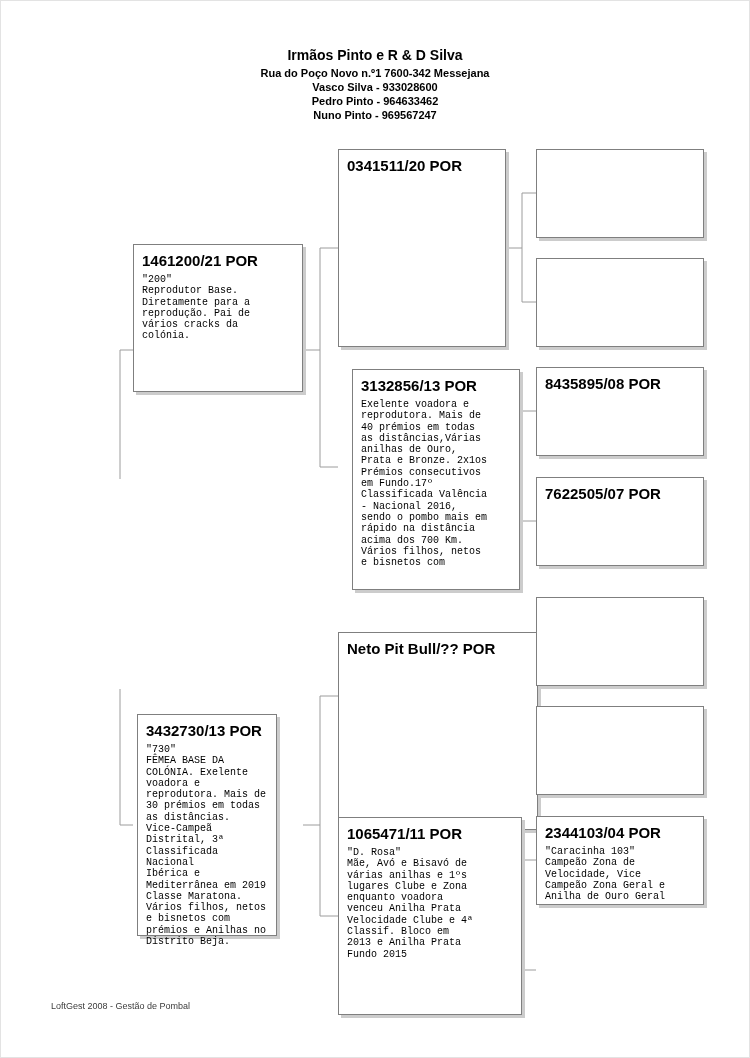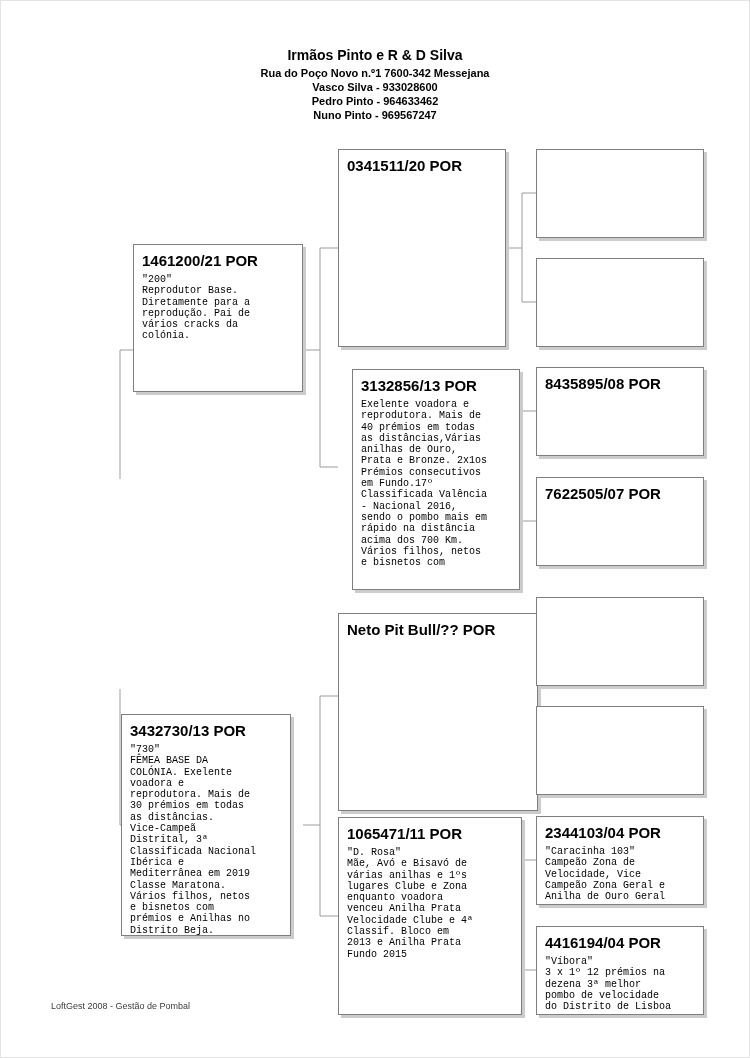--- a/index.html
+++ b/index.html
@@ -119,21 +119,21 @@
   <div class="pbox" style="left:132px; top:243px; width:170px; height:148px;">
     <div class="pbox-title">1461200/21 POR</div>
     <div class="pbox-body">"200"
 Reprodutor Base.
 Diretamente para a
 reprodução. Pai de
 vários cracks da
 colónia.</div>
   </div>
 
-  <div class="pbox" style="left:120px; top:713px; width:170px; height:222px;">
+  <div class="pbox" style="left:136px; top:713px; width:140px; height:222px;">
     <div class="pbox-title">3432730/13 POR</div>
     <div class="pbox-body">"730"
 FÊMEA BASE DA
 COLÓNIA. Exelente
 voadora e
 reprodutora.  Mais de
 30 prémios em todas
 as distâncias.
 Vice-Campeã
 Distrital, 3ª
@@ -164,21 +164,21 @@
 em Fundo.17º
 Classificada Valência
 - Nacional 2016,
 sendo o pombo mais em
 rápido na distância
 acima dos 700 Km.
 Vários filhos, netos
 e bisnetos com</div>
   </div>
 
-  <div class="pbox" style="left:337px; top:612px; width:200px; height:198px;">
+  <div class="pbox" style="left:337px; top:631px; width:200px; height:198px;">
     <div class="pbox-title">Neto Pit Bull/?? POR</div>
     <div class="pbox-body"></div>
   </div>
 
   <div class="pbox" style="left:337px; top:816px; width:184px; height:198px;">
     <div class="pbox-title">1065471/11 POR</div>
     <div class="pbox-body">"D. Rosa"
 Mãe, Avó e Bisavó de
 várias anilhas e 1ºs
 lugares Clube e Zona
@@ -222,24 +222,16 @@
 
   <div class="pbox" style="left:535px; top:815px; width:168px; height:89px;">
     <div class="pbox-title">2344103/04 POR</div>
     <div class="pbox-body">"Caracinha 103"
 Campeão Zona de
 Velocidade, Vice
 Campeão Zona Geral e
 Anilha de Ouro Geral</div>
   </div>
 
-  <div class="pbox" style="left:535px; top:925px; width:168px; height:89px;">
-    <div class="pbox-title">4416194/04 POR</div>
-    <div class="pbox-body">"Víbora"
-3 x 1º 12 prémios na
-dezena 3ª melhor
-pombo de velocidade
-do Distrito de Lisboa</div>
-  </div>
 
   <div class="footer-credit">LoftGest 2008 - Gestão de Pombal</div>
 
 </div>
 
 </body></html>

